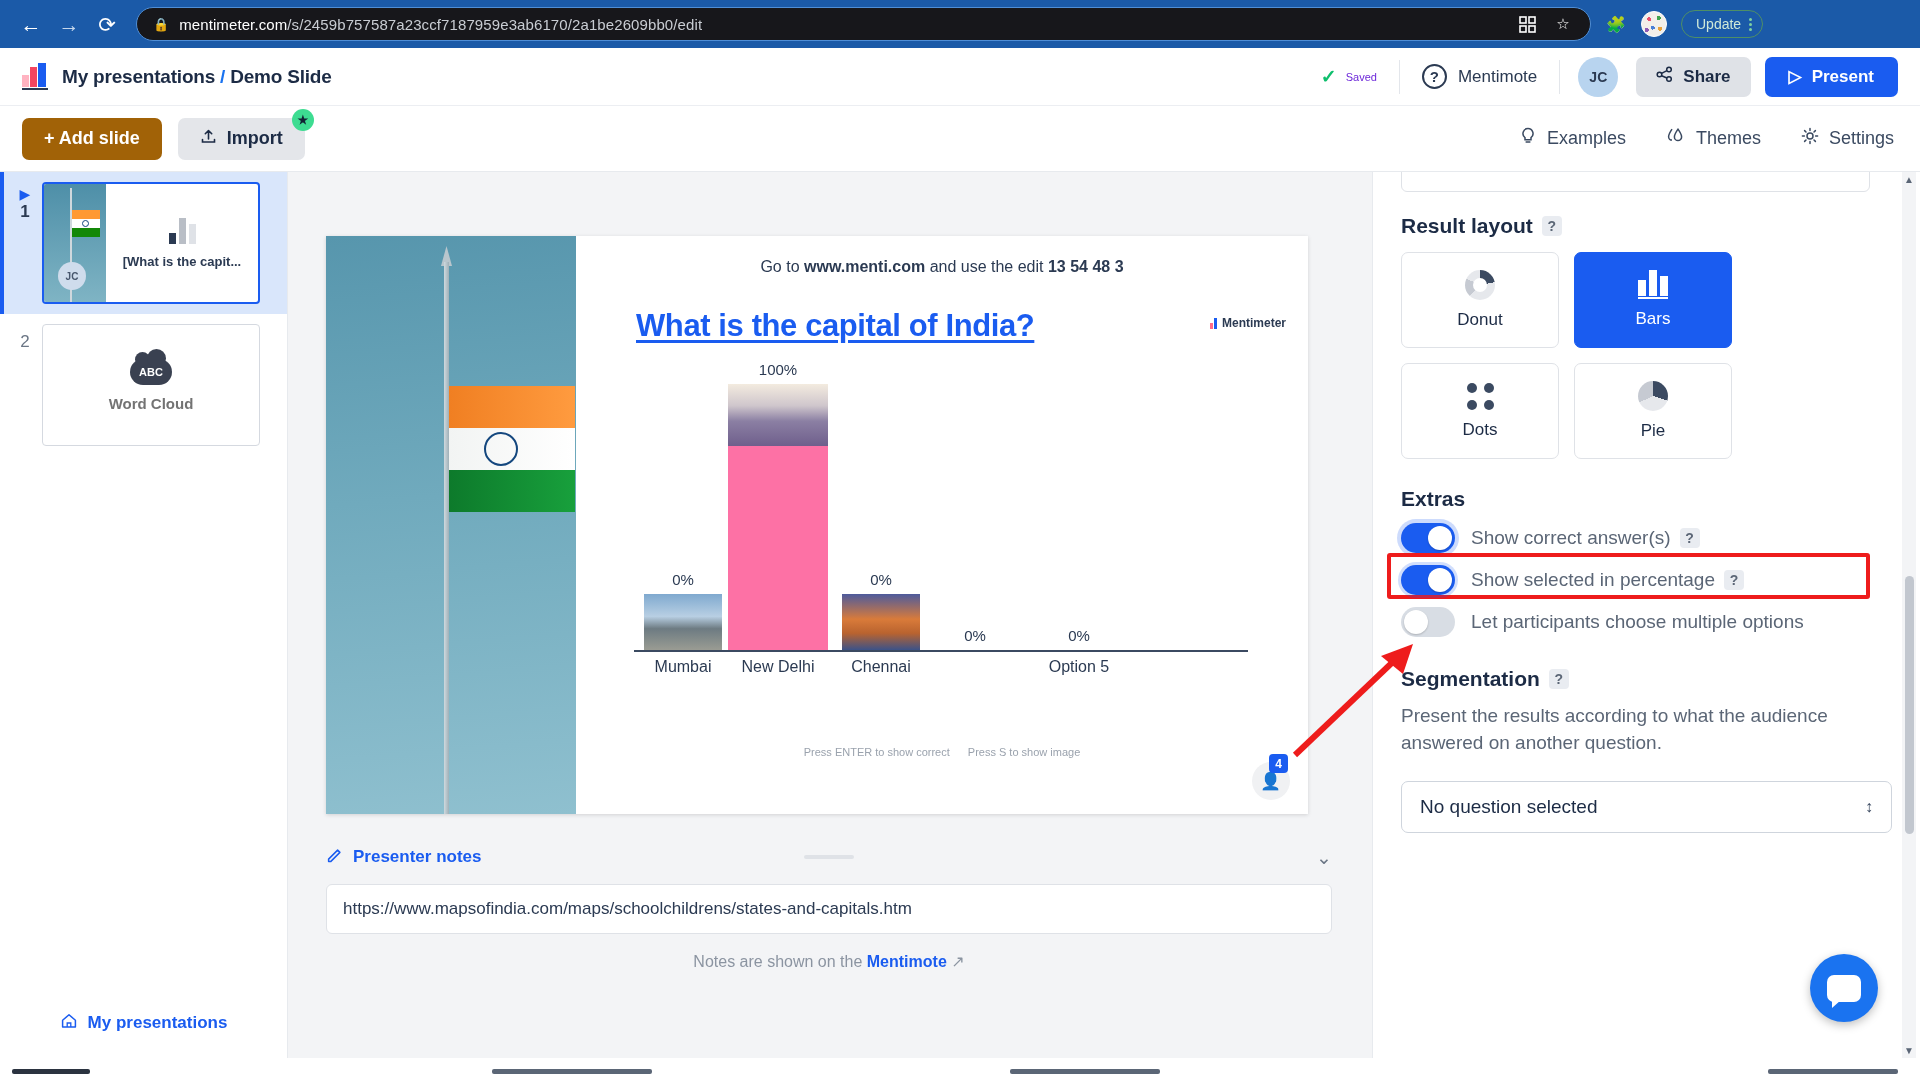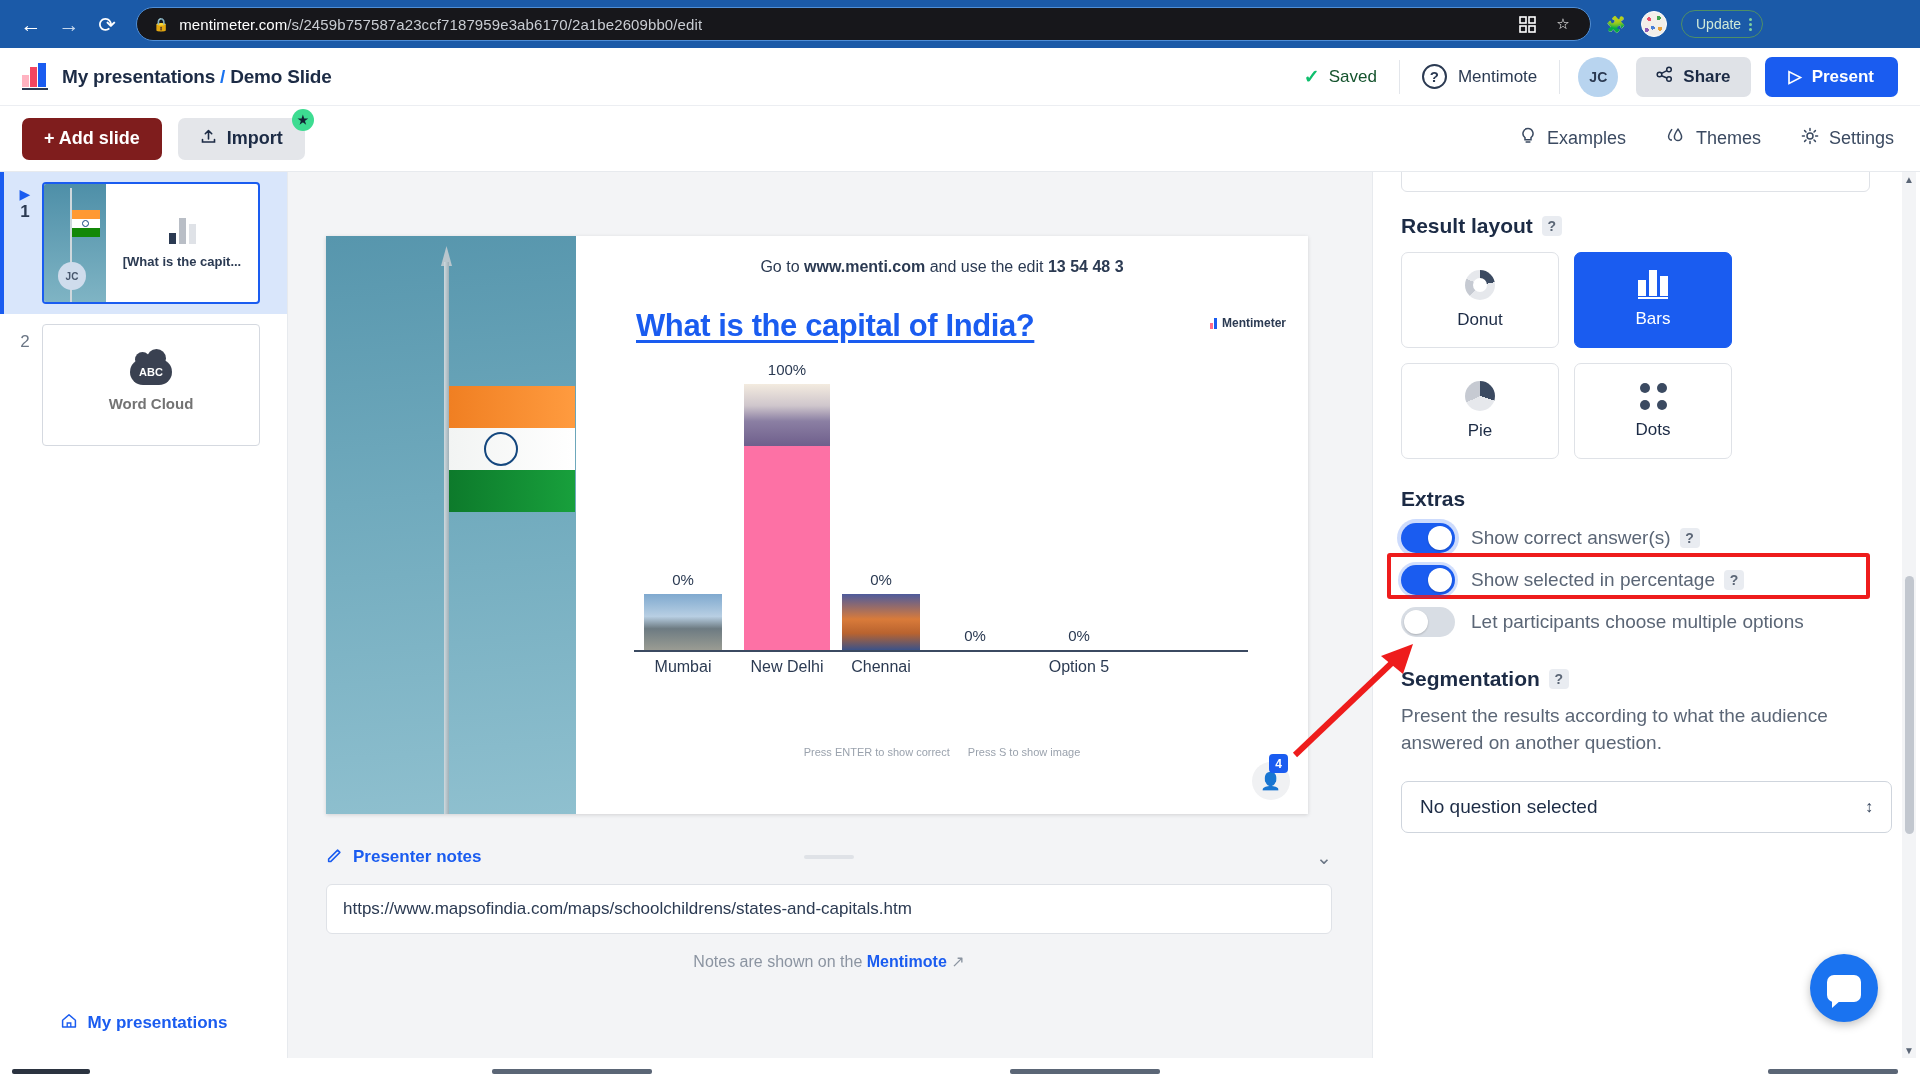--- a/index.html
+++ b/index.html
@@ -62,21 +62,21 @@
   .brand-logo .bl { position: absolute; bottom: 3px; }
   .bl1 { left: 0;  width: 7px;  height: 12px; background: #ffb3c1; }
   .bl2 { left: 8px; width: 7px; height: 20px; background: #f5455f; }
   .bl3 { left: 16px; width: 8px; height: 24px; background: #1a5cf0; }
   .brand-logo .base { position: absolute; bottom: 0; left: 0; width: 26px; height: 2px; background: #2b3a52; }
   .crumb { font-size: 19px; font-weight: bold; color: #1c2b45; letter-spacing: -.2px; white-space: nowrap; }
   .crumb .sep { color: #1a73f0; font-weight: bold; margin: 0 5px; }
   .header-right { margin-left: auto; display: flex; align-items: center; }
   .saved-wrap { display: flex; align-items: center; gap: 9px; padding-right: 22px; }
   .check { color: #0fbf6d; font-size: 19px; font-weight: bold; }
-  .saved-text { color: #14532d; font-size: 17px; }
+  .saved-text { color: #6d28d9; font-size: 11px; }
   .divider-v { width: 1px; height: 34px; background: #e3e6eb; }
   .mentimote { display: flex; align-items: center; gap: 11px; padding: 0 22px; }
   .q-circle {
     width: 25px; height: 25px; border-radius: 50%; border: 2px solid #2b3a52;
     display: flex; align-items: center; justify-content: center;
     font-size: 15px; font-weight: bold; color: #2b3a52;
   }
   .mentimote-label { font-size: 17px; color: #2b3a52; font-weight: 500; }
   .jc-avatar {
     width: 40px; height: 40px; border-radius: 50%; background: #b8d4ef;
@@ -93,21 +93,21 @@
     margin-left: 14px; cursor: pointer;
   }
 
   
   .toolbar {
     position: absolute; left: 0; top: 106px; width: 1920px; height: 66px;
     background: #ffffff; border-bottom: 1px solid #e7eaee;
     display: flex; align-items: center; padding: 0 22px;
   }
   .btn-add {
-    height: 42px; background: #7f1d1d; color: #fff; border-radius: 7px;
+    height: 42px; background: #a16207; color: #fff; border-radius: 7px;
     display: flex; align-items: center; padding: 0 22px; font-size: 18px; font-weight: bold;
     gap: 3px; cursor: pointer;
   }
   .btn-import {
     position: relative; height: 42px; background: #e4e6ea; color: #1c2b45; border-radius: 7px;
     display: flex; align-items: center; padding: 0 22px; font-size: 18px; font-weight: bold;
     gap: 10px; margin-left: 16px; cursor: pointer;
   }
   .star-badge {
     position: absolute; right: -9px; top: -9px; width: 22px; height: 22px; border-radius: 50%;
@@ -556,21 +556,21 @@
           <div class="axis-line"></div>
 
           <div class="bar-group" style="left:20px; width:78px;">
             <div class="bar-label-val">0%</div>
             <div class="bar-visual">
               <div class="bar-img img-mumbai"></div>
             </div>
             <div class="bar-cat">Mumbai</div>
           </div>
 
-          <div class="bar-group" style="left:120px; width:86px;">
+          <div class="bar-group" style="left:104px; width:100px;">
             <div class="bar-label-val">100%</div>
             <div class="bar-visual">
               <div class="bar-img img-delhi"></div>
               <div class="bar-fill" style="height:204px;"></div>
             </div>
             <div class="bar-cat">New Delhi</div>
           </div>
 
           <div class="bar-group" style="left:218px; width:78px;">
             <div class="bar-label-val">0%</div>
@@ -642,31 +642,31 @@
           </div>
           <div class="layout-card active">
             <span class="ic-bars">
                 <i style="height:16px"></i>
                 <i style="height:26px"></i>
                 <i style="height:20px"></i>
               </span>
             <span class="lc-label">Bars</span>
           </div>
           <div class="layout-card">
-            <span class="ic-pie"></span>
-            <span class="lc-label">Pie</span>
-          </div>
-          <div class="layout-card">
             <span class="ic-dots">
                 <i></i>
                 <i></i>
                 <i></i>
                 <i></i>
               </span>
             <span class="lc-label">Dots</span>
+          </div>
+          <div class="layout-card">
+            <span class="ic-pie"></span>
+            <span class="lc-label">Pie</span>
           </div>
         </div>
 
         <div class="extras">
           <div class="section-title">Extras</div>
 
           <div class="toggle-row" style="margin-top:6px;">
             <div class="toggle on">
                 <span class="knob"></span>
               </div>

